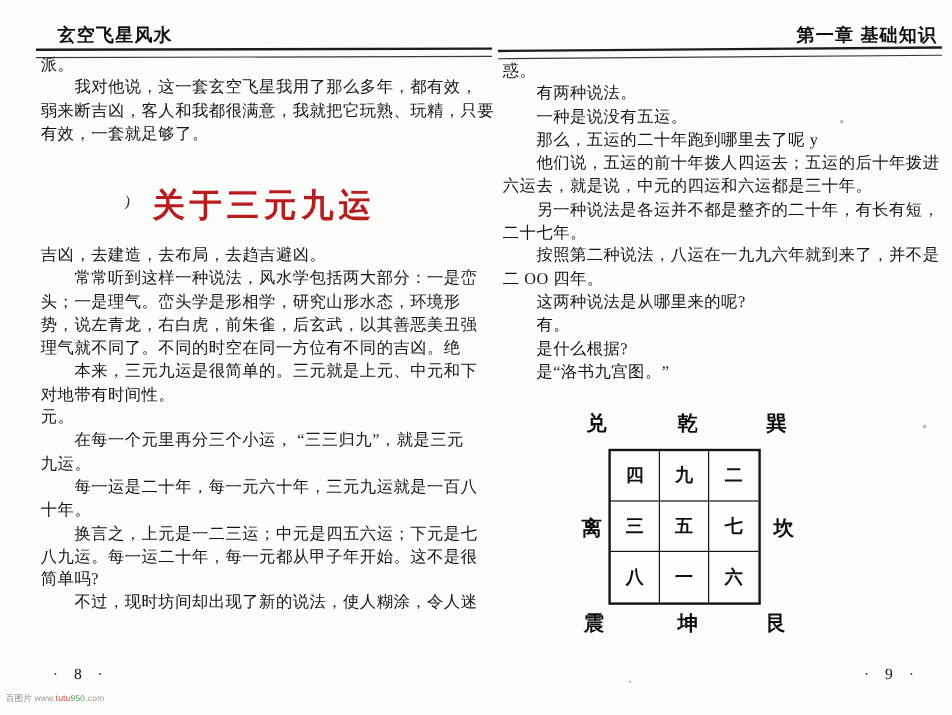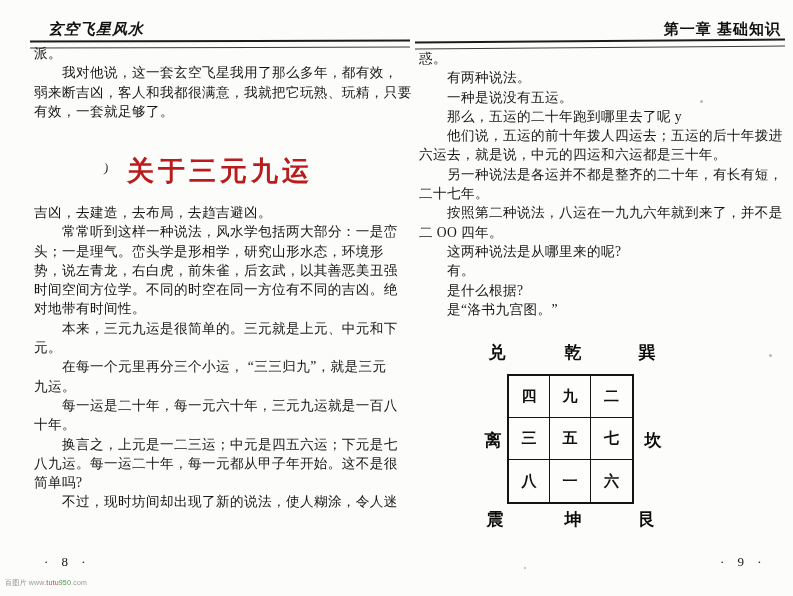--- a/index.html
+++ b/index.html
@@ -15,21 +15,21 @@
   .page{position:absolute;top:0;height:596px;}
   .page-left{left:30px;width:380px;}
   .page-right{left:415px;width:370px;}
 
   .running-head{
     position:absolute;top:20px;
     font-family:"Liberation Sans","DejaVu Sans",sans-serif;
     font-weight:bold;font-size:15px;letter-spacing:1px;color:#101010;
     white-space:nowrap;
   }
-  .running-head.lh{left:18px;font-style:italic;}
+  .running-head.lh{left:18px;}
   .running-head.rh{right:4px;}
 
   .head-rule{
     position:absolute;top:40px;left:0;right:0;height:5px;
     border-top:2.5px solid #1c1c1c;border-bottom:1px solid #3a3a3a;
   }
   .page-left .head-rule{transform:rotate(-0.15deg);}
   .page-right .head-rule{transform:rotate(-0.45deg);}
 
   .textcol{position:absolute;left:4px;right:2px;}
@@ -111,23 +111,23 @@
     </div>
 
     <div class="stray-mark">)</div>
     <div class="chapter-title">关于三元九运</div>
 
     <div class="textcol body-block-left">
       <div class="tline">吉凶，去建造，去布局，去趋吉避凶。</div>
       <div class="tline ind">常常听到这样一种说法，风水学包括两大部分：一是峦</div>
       <div class="tline">头；一是理气。峦头学是形相学，研究山形水态，环境形</div>
       <div class="tline">势，说左青龙，右白虎，前朱雀，后玄武，以其善恶美丑强</div>
-      <div class="tline">时间空间方位学。不同的时空在同一方位有不同的吉凶。绝</div>
+      <div class="tline">理气就不同了。不同的时空在同一方位有不同的吉凶。绝</div>
+      <div class="tline ind">本来，三元九运是很简单的。三元就是上元、中元和下</div>
       <div class="tline">对地带有时间性。</div>
-      <div class="tline ind">本来，三元九运是很简单的。三元就是上元、中元和下</div>
       <div class="tline">元。</div>
       <div class="tline ind">在每一个元里再分三个小运， “三三归九”，就是三元</div>
       <div class="tline">九运。</div>
       <div class="tline ind">每一运是二十年，每一元六十年，三元九运就是一百八</div>
       <div class="tline">十年。</div>
       <div class="tline ind">换言之，上元是一二三运；中元是四五六运；下元是七</div>
       <div class="tline">八九运。每一运二十年，每一元都从甲子年开始。这不是很</div>
       <div class="tline">简单吗?</div>
       <div class="tline ind">不过，现时坊间却出现了新的说法，使人糊涂，令人迷</div>
     </div>

